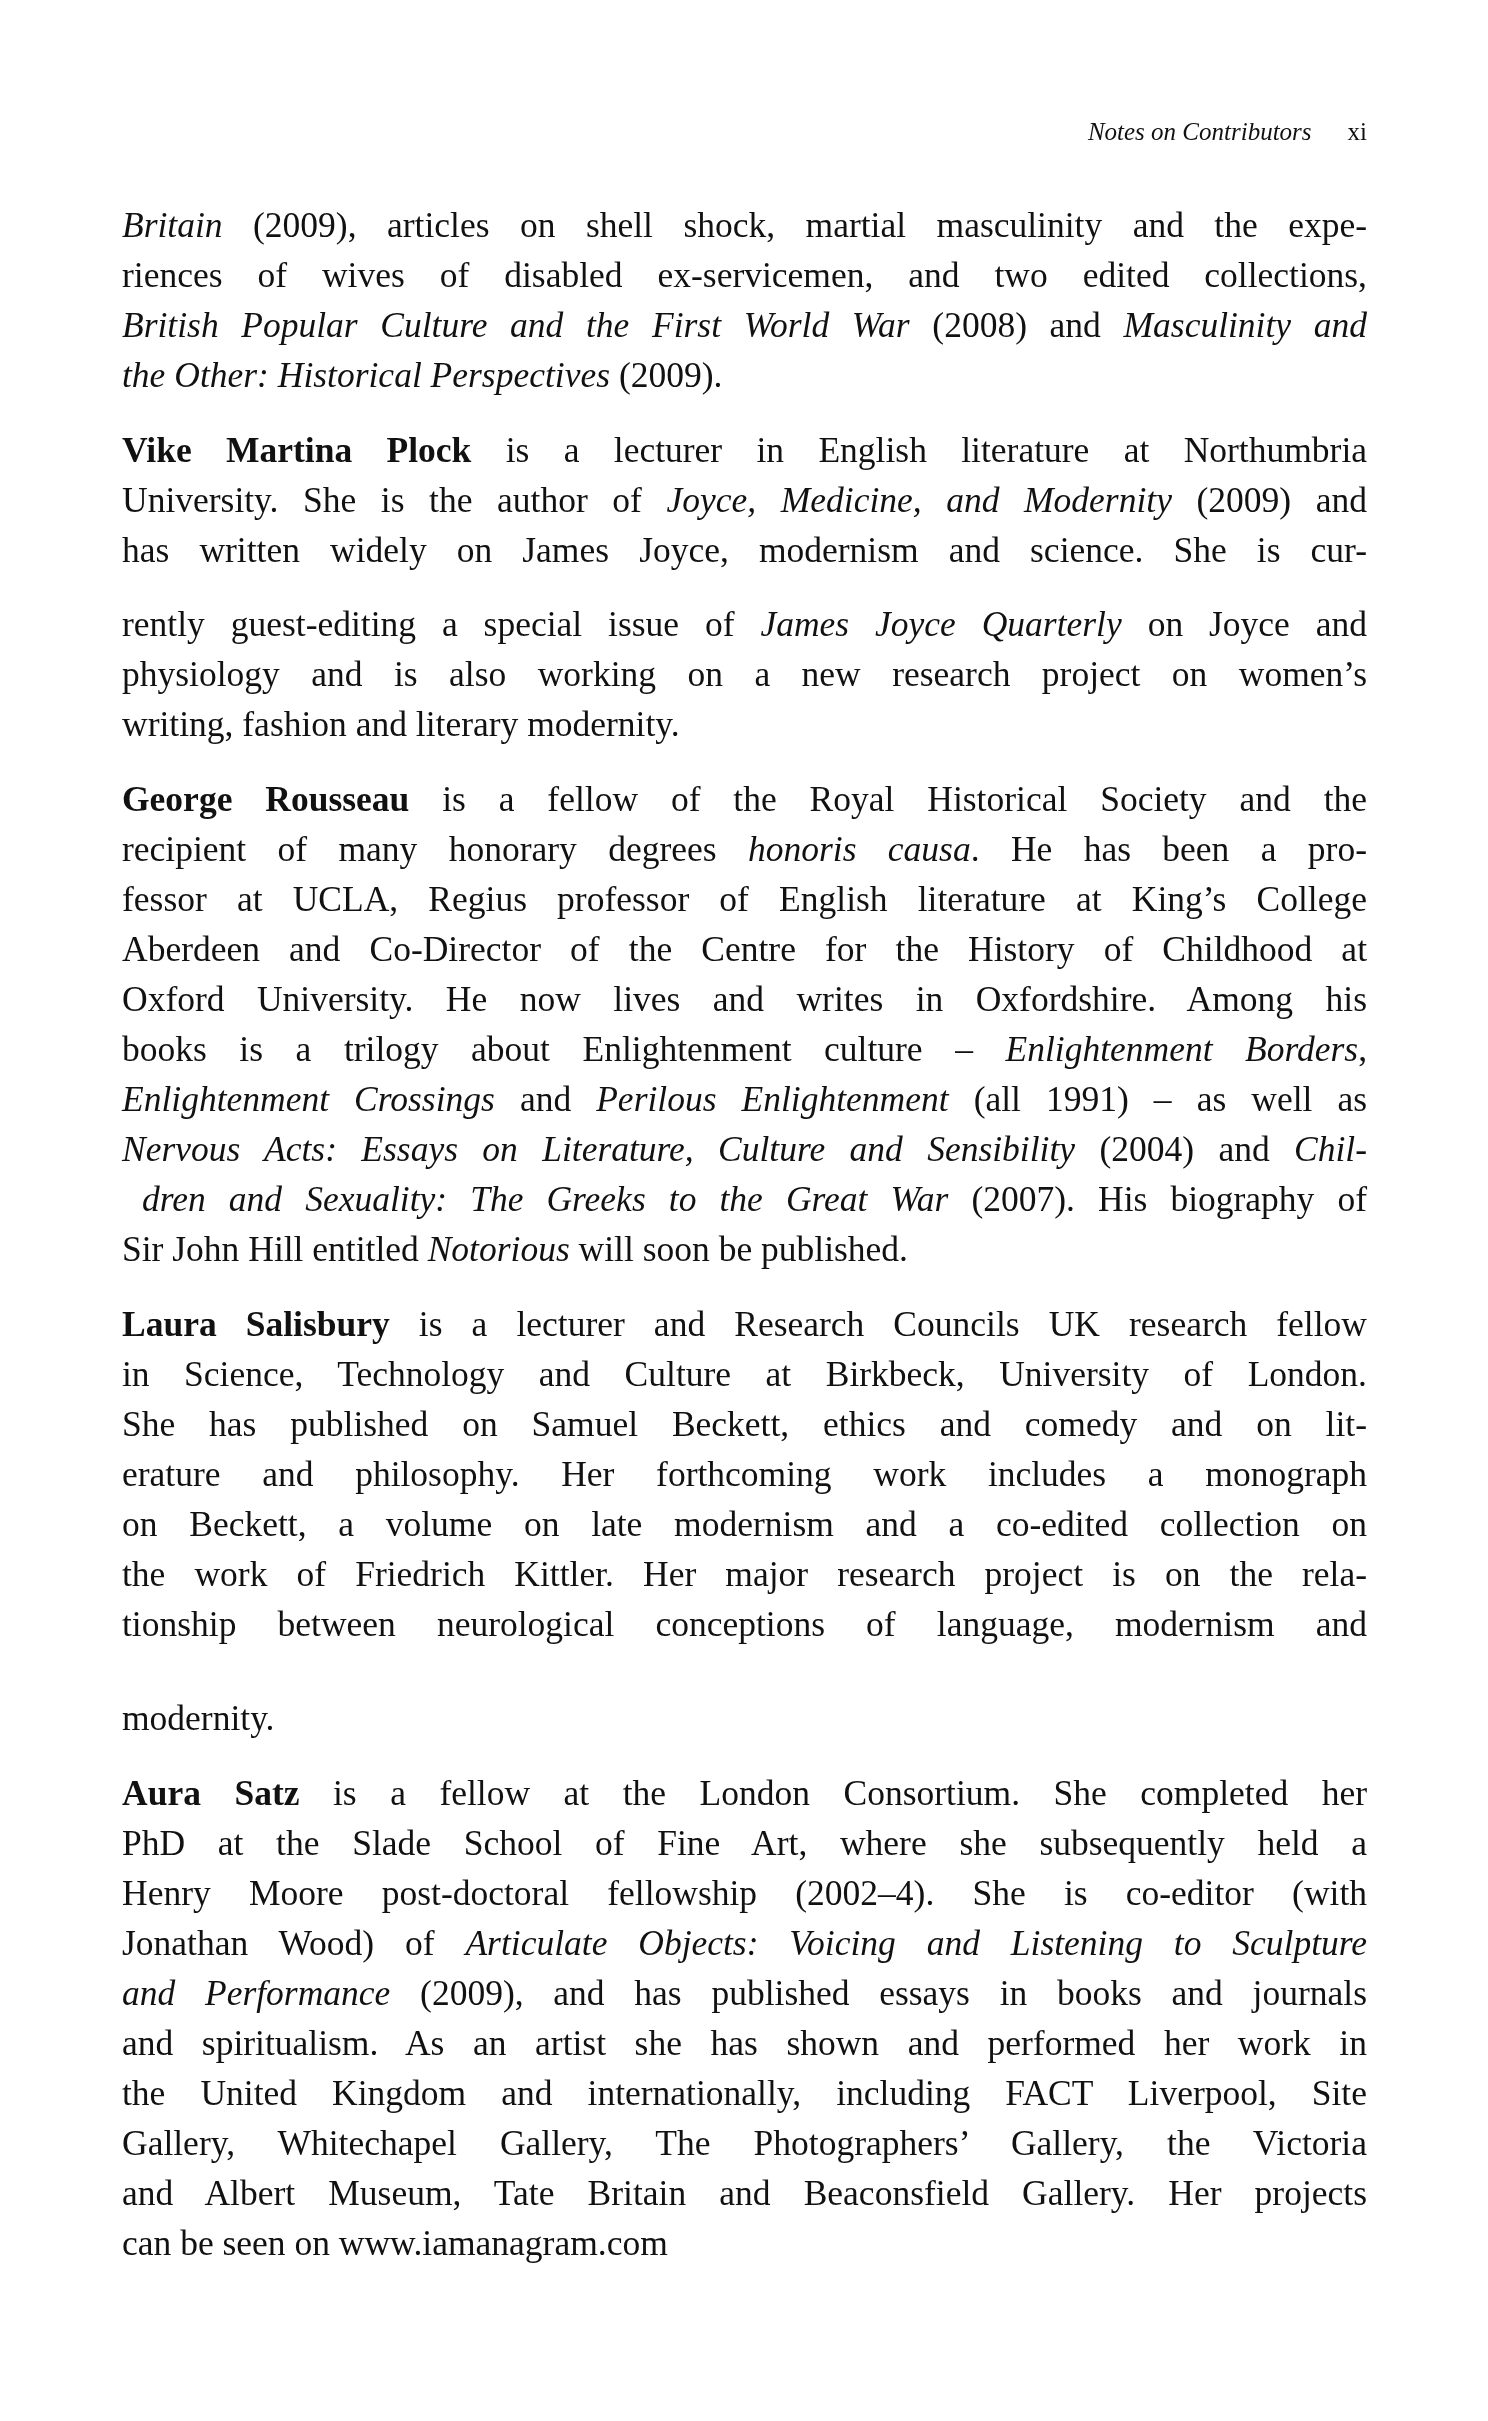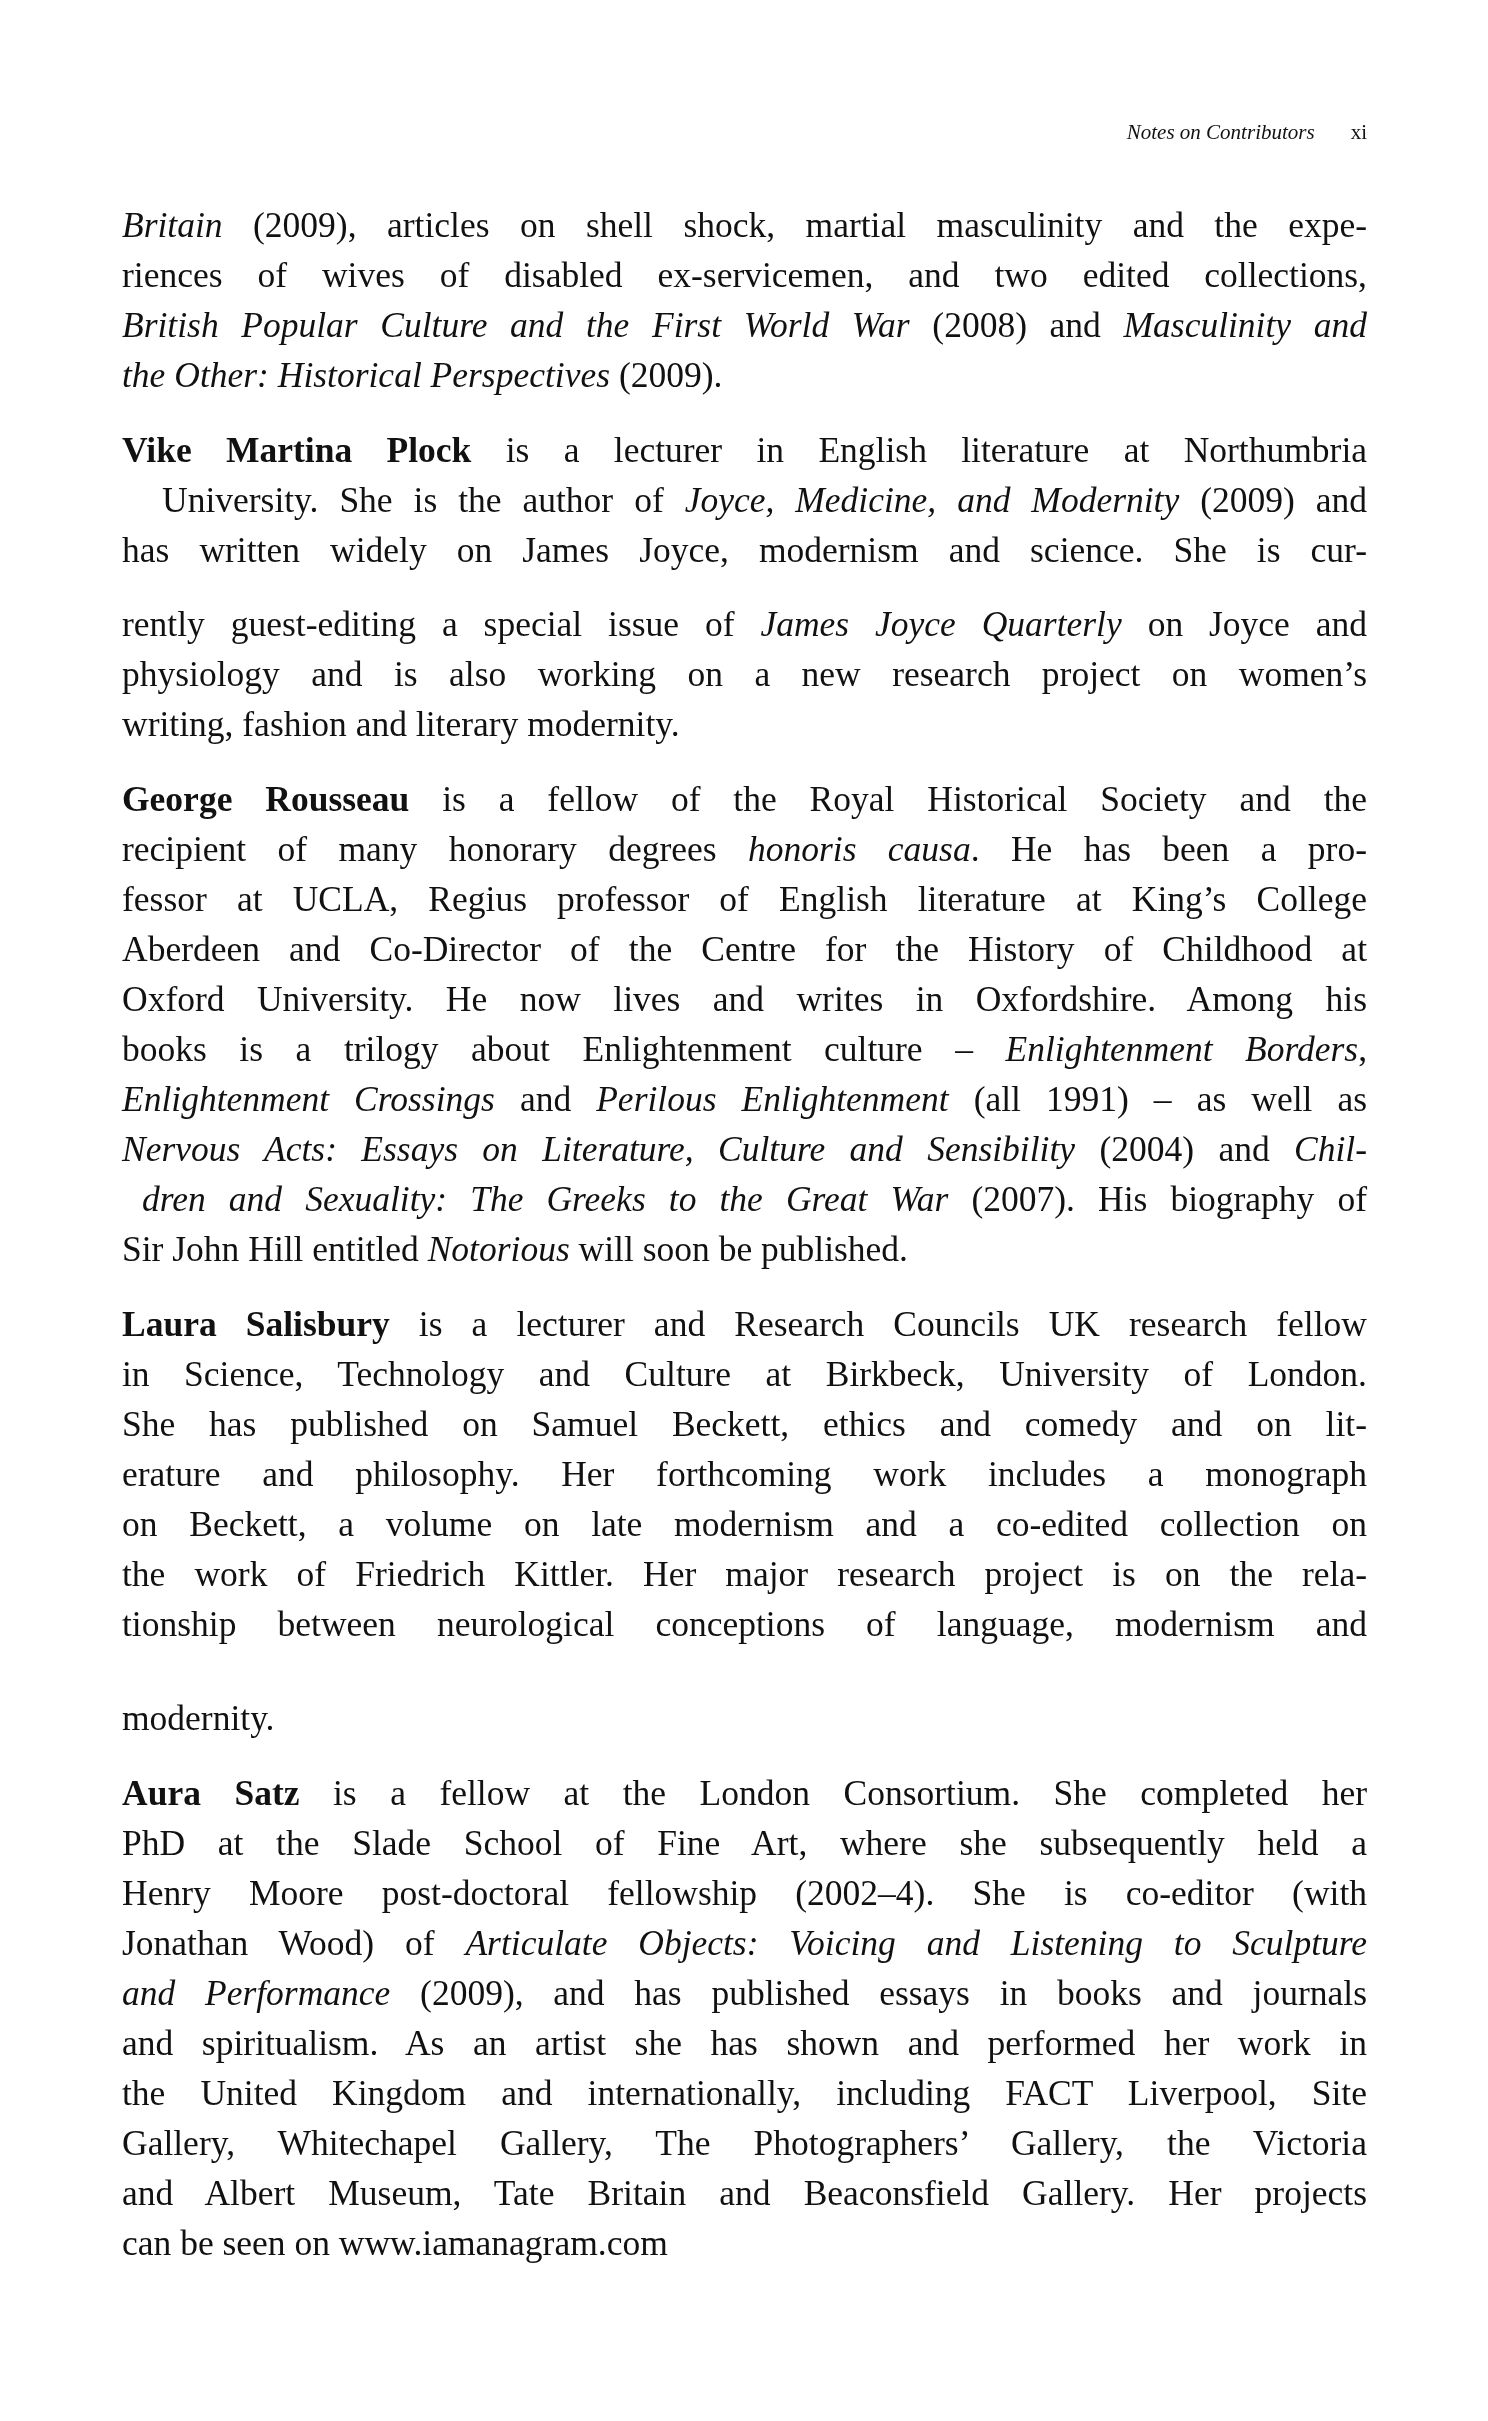--- a/index.html
+++ b/index.html
@@ -1,18 +1,18 @@
 <!DOCTYPE html>
 <html><head>
 <meta charset="utf-8">
 <style>
   html, body { margin: 0; padding: 0; background: #ffffff; }
   body { width: 1488px; height: 2421px; position: relative; overflow: hidden; color: #111111;
          font-family: "Liberation Serif", "DejaVu Serif", serif; }
-  .running-head { position: absolute; top: 112px; right: 121px; font-size: 21px; line-height: 40px;
+  .running-head { position: absolute; top: 112px; right: 121px; font-size: 25px; line-height: 40px;
                   display: flex; gap: 36px; white-space: nowrap; align-items: center; }
   .running-head .title { font-style: italic; }
   .body-text { position: absolute; left: 122px; top: 200px; width: 1245px; }
   .para { margin: 0 0 25px 0; }
   .line { height: 50px; line-height: 50px; font-size: 35.5px; white-space: nowrap;
           text-align: justify; text-align-last: justify; overflow: visible; }
   .line.last { text-align-last: left; }
   .seg-i { font-style: italic; }
   .seg-b { font-weight: bold; }
 </style>
@@ -26,21 +26,21 @@
 
 <div class="body-text" id="body-text">
     <div class="para">
       <div class="line" style="white-space: normal;"><span class="seg-i">Britain</span><span class="seg"> (2009), articles on shell shock, martial masculinity and the expe-</span></div>
       <div class="line" style="white-space: normal;"><span class="seg">riences of wives of disabled ex-servicemen, and two edited collections,</span></div>
       <div class="line" style="white-space: normal;"><span class="seg-i">British Popular Culture and the First World War</span><span class="seg"> (2008) and </span><span class="seg-i">Masculinity and</span></div>
       <div class="line last" style="white-space: normal;"><span class="seg-i">the Other: Historical Perspectives</span><span class="seg"> (2009).</span></div>
     </div>
     <div class="para">
       <div class="line" style="white-space: normal;"><span class="seg-b">Vike Martina Plock</span><span class="seg"> is a lecturer in English literature at Northumbria</span></div>
-      <div class="line" style="white-space: normal; margin-left: 40px;"><span class="seg">University. She is the author of </span><span class="seg-i">Joyce, Medicine, and Modernity</span><span class="seg"> (2009) and</span></div>
+      <div class="line" style="white-space: normal;"><span class="seg">University. She is the author of </span><span class="seg-i">Joyce, Medicine, and Modernity</span><span class="seg"> (2009) and</span></div>
       <div class="line" style="white-space: normal;"><span class="seg">has written widely on James Joyce, modernism and science. She is cur-</span></div>
       <div class="line" style="white-space: normal; margin-top: 24px;"><span class="seg">rently guest-editing a special issue of </span><span class="seg-i">James Joyce Quarterly</span><span class="seg"> on Joyce and</span></div>
       <div class="line" style="white-space: normal;"><span class="seg">physiology and is also working on a new research project on women’s</span></div>
       <div class="line last" style="white-space: normal;"><span class="seg">writing, fashion and literary modernity.</span></div>
     </div>
     <div class="para">
       <div class="line" style="white-space: normal;"><span class="seg-b">George Rousseau</span><span class="seg"> is a fellow of the Royal Historical Society and the</span></div>
       <div class="line" style="white-space: normal;"><span class="seg">recipient of many honorary degrees </span><span class="seg-i">honoris causa</span><span class="seg">. He has been a pro-</span></div>
       <div class="line" style="white-space: normal;"><span class="seg">fessor at UCLA, Regius professor of English literature at King’s College</span></div>
       <div class="line" style="white-space: normal;"><span class="seg">Aberdeen and Co-Director of the Centre for the History of Childhood at</span></div>

